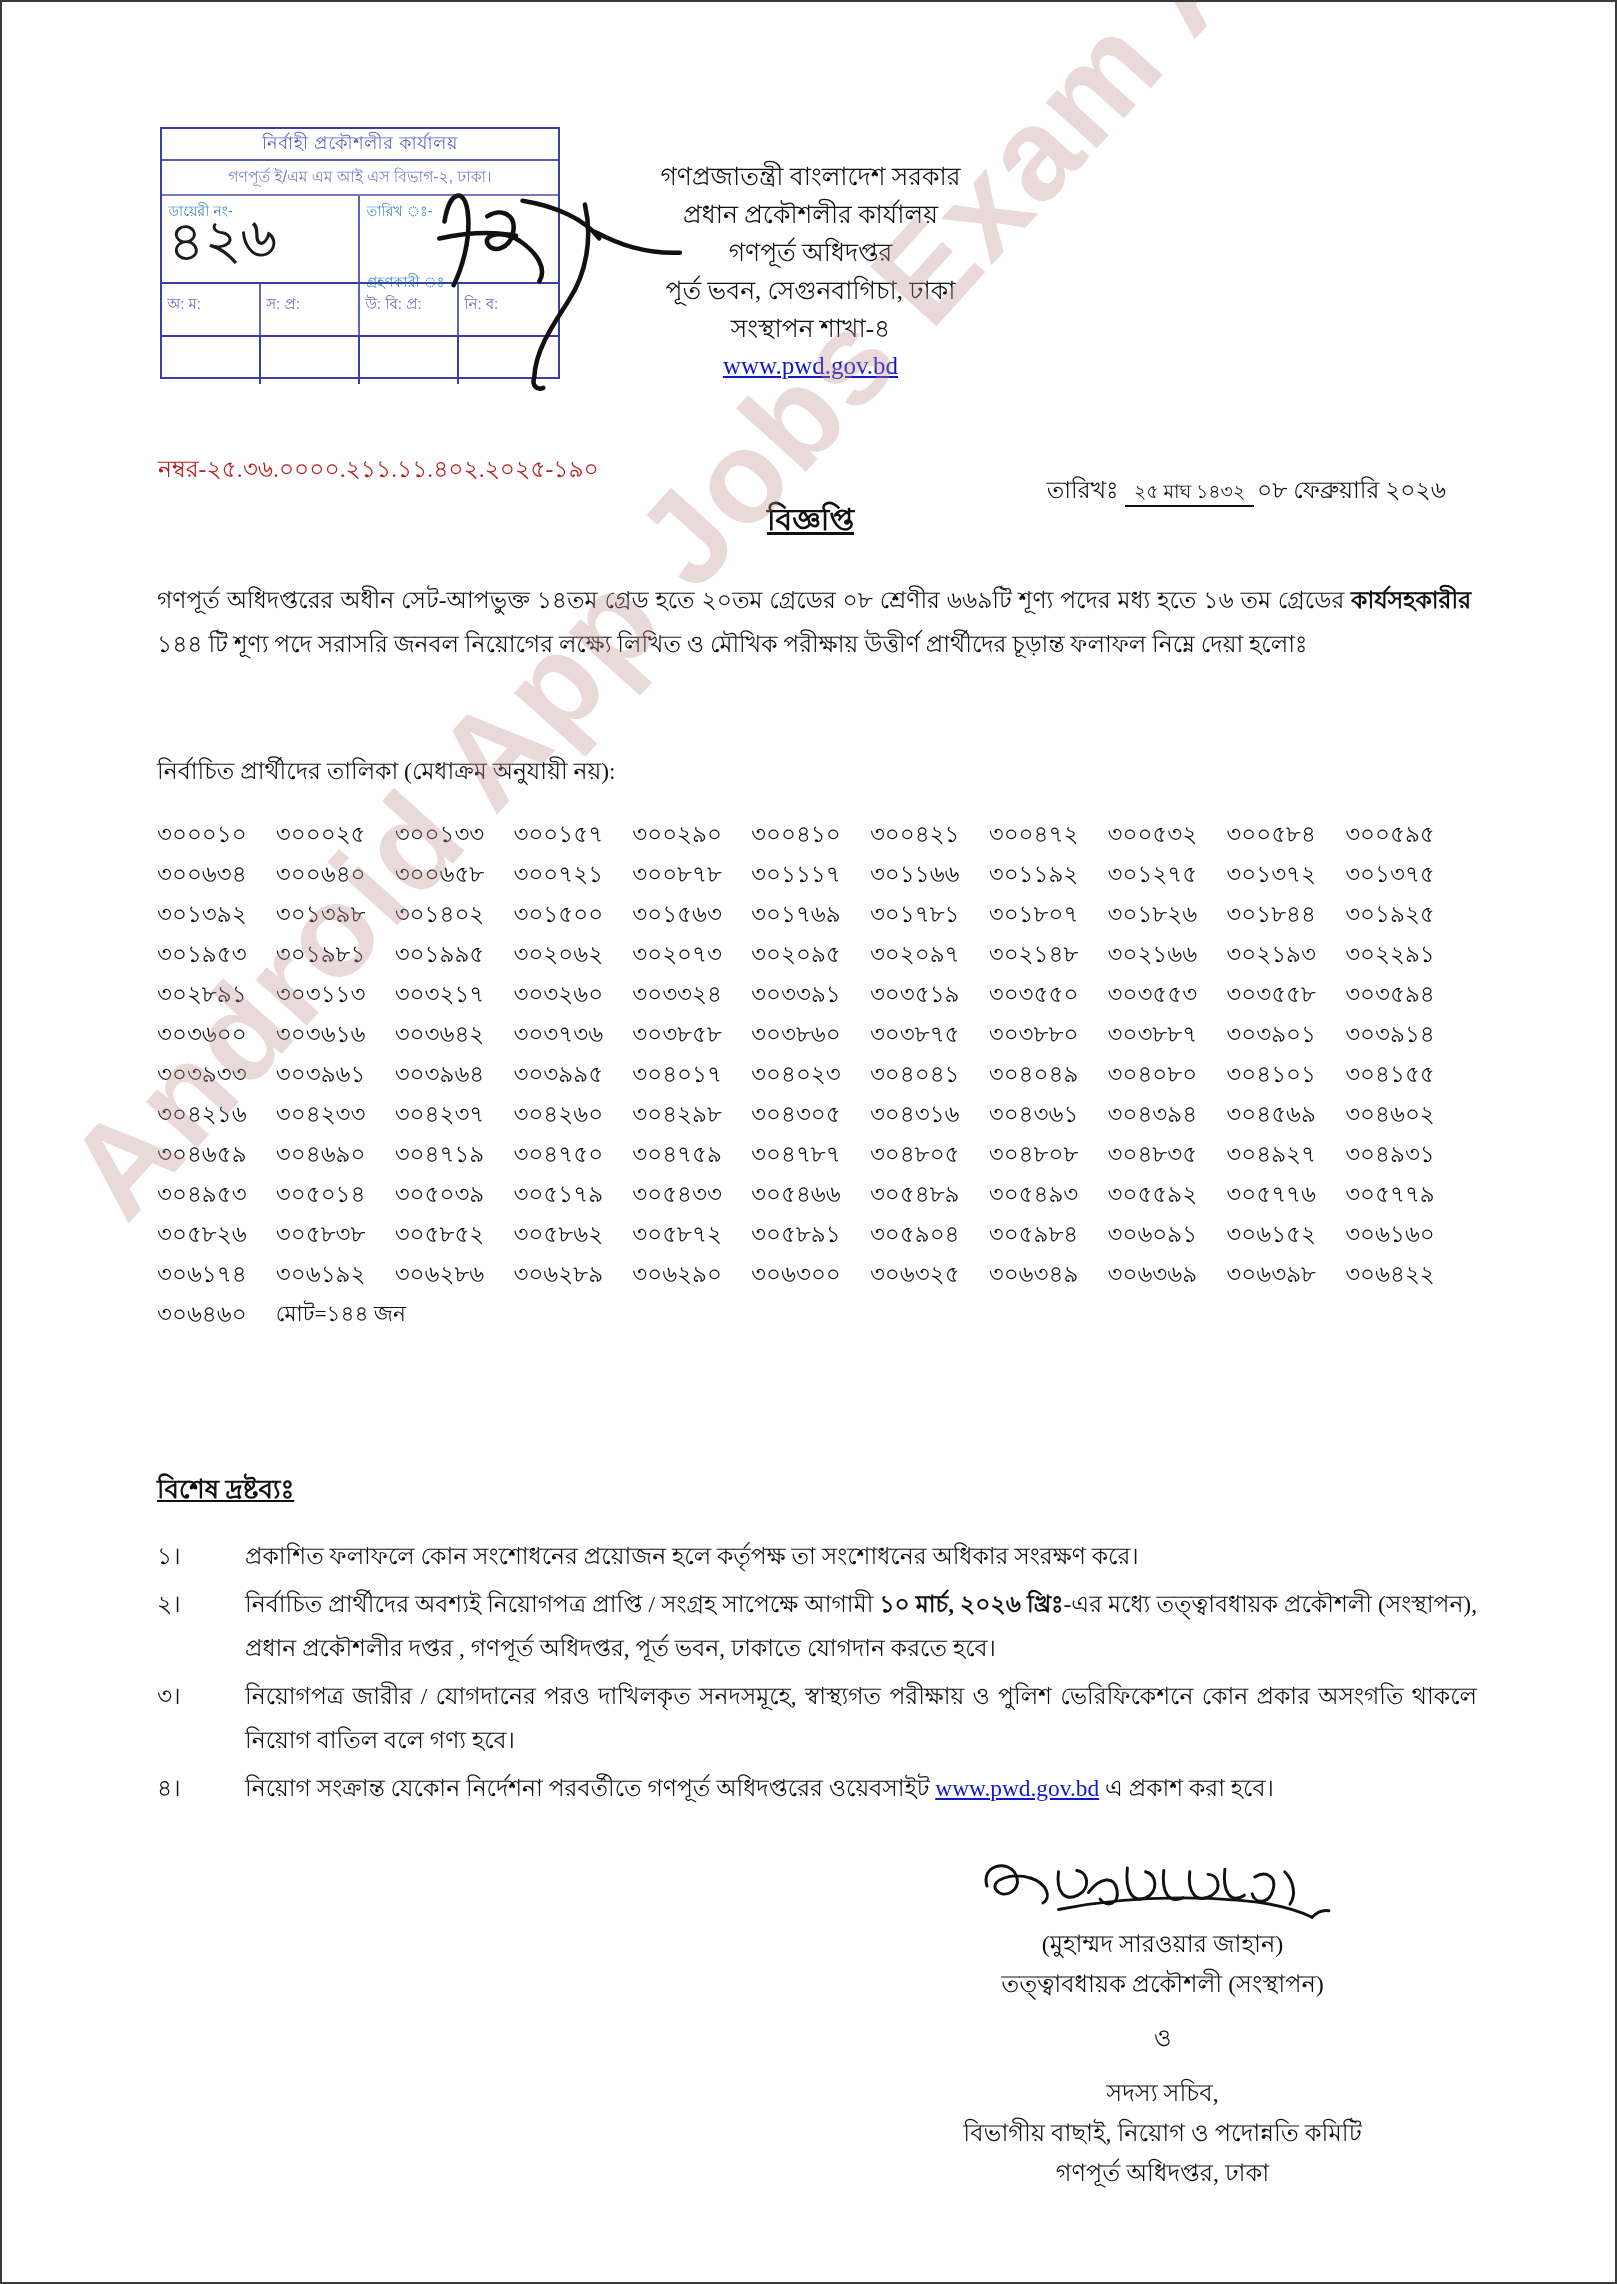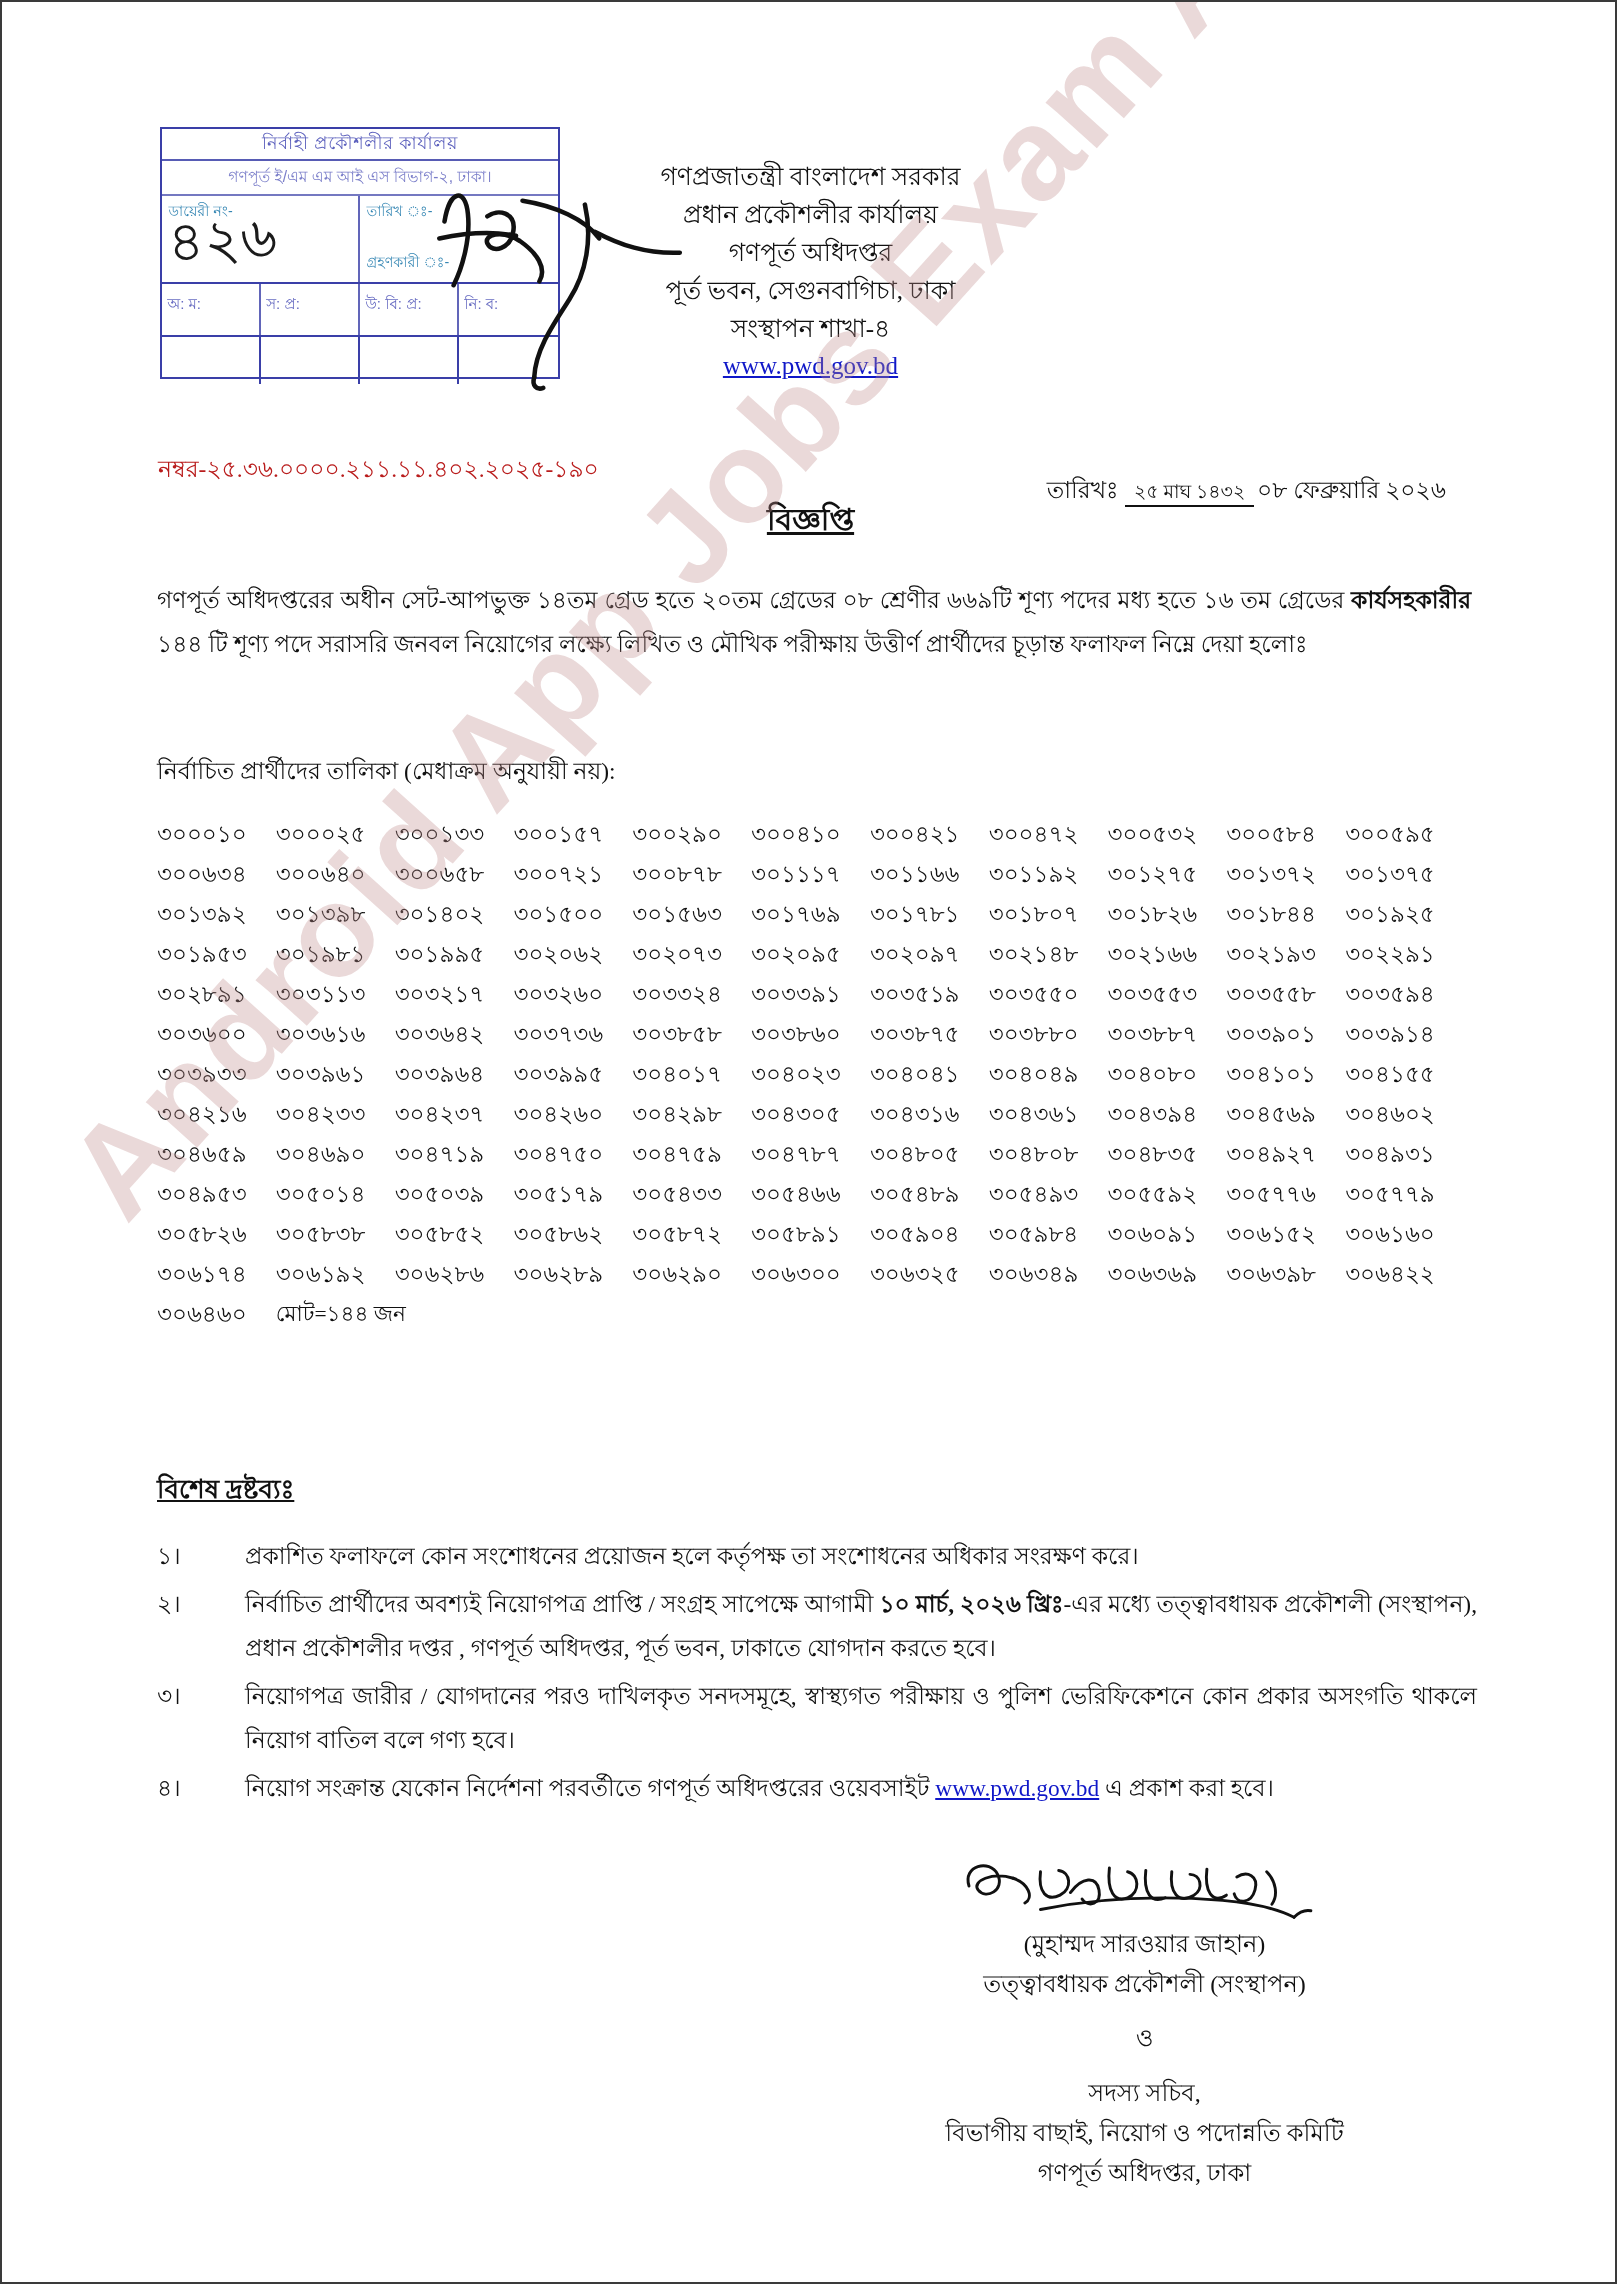--- a/index.html
+++ b/index.html
@@ -87,21 +87,21 @@
     position: relative;
     box-sizing: border-box;
     padding: 3.9px 6.5px;
     font-family: "Liberation Sans", sans-serif;
     font-size: 14.3px;
     color: #0369a1;
     opacity: .8;
   }
   .stamp-c-left { width: 50%; border-right: 2px solid #3a3fa8; }
   .stamp-c-right { width: 50%; }
-  .stamp-row2 .lbl2 { margin-top: 27px; display: block; }
+  .stamp-row2 .lbl2 { margin-top: 47px; display: block; }
   .stamp-row3 {
     display: flex;
     height: 51px;
     border-bottom: 2px solid #3a3fa8;
   }
   .stamp-row3 > div {
     width: 25%;
     box-sizing: border-box;
     border-right: 2px solid #3a3fa8;
     padding: 7.8px 5.2px;
@@ -297,21 +297,21 @@
   }
   .note-text b { font-weight: bold; }
   .note-link {
     color: #1018c8;
     text-decoration: underline;
   }
 
   
   .signature {
     position: absolute;
-    left: 850px; top: 1850px;
+    left: 868px; top: 1850px;
     width: 585px;
     text-align: center;
     z-index: 4;
   }
   .sig-scribble { height: 72px; position: relative; }
   .sig-line {
     font-family: "Liberation Serif", serif;
     font-size: 24px;
     line-height: 40px;
     color: #111;

